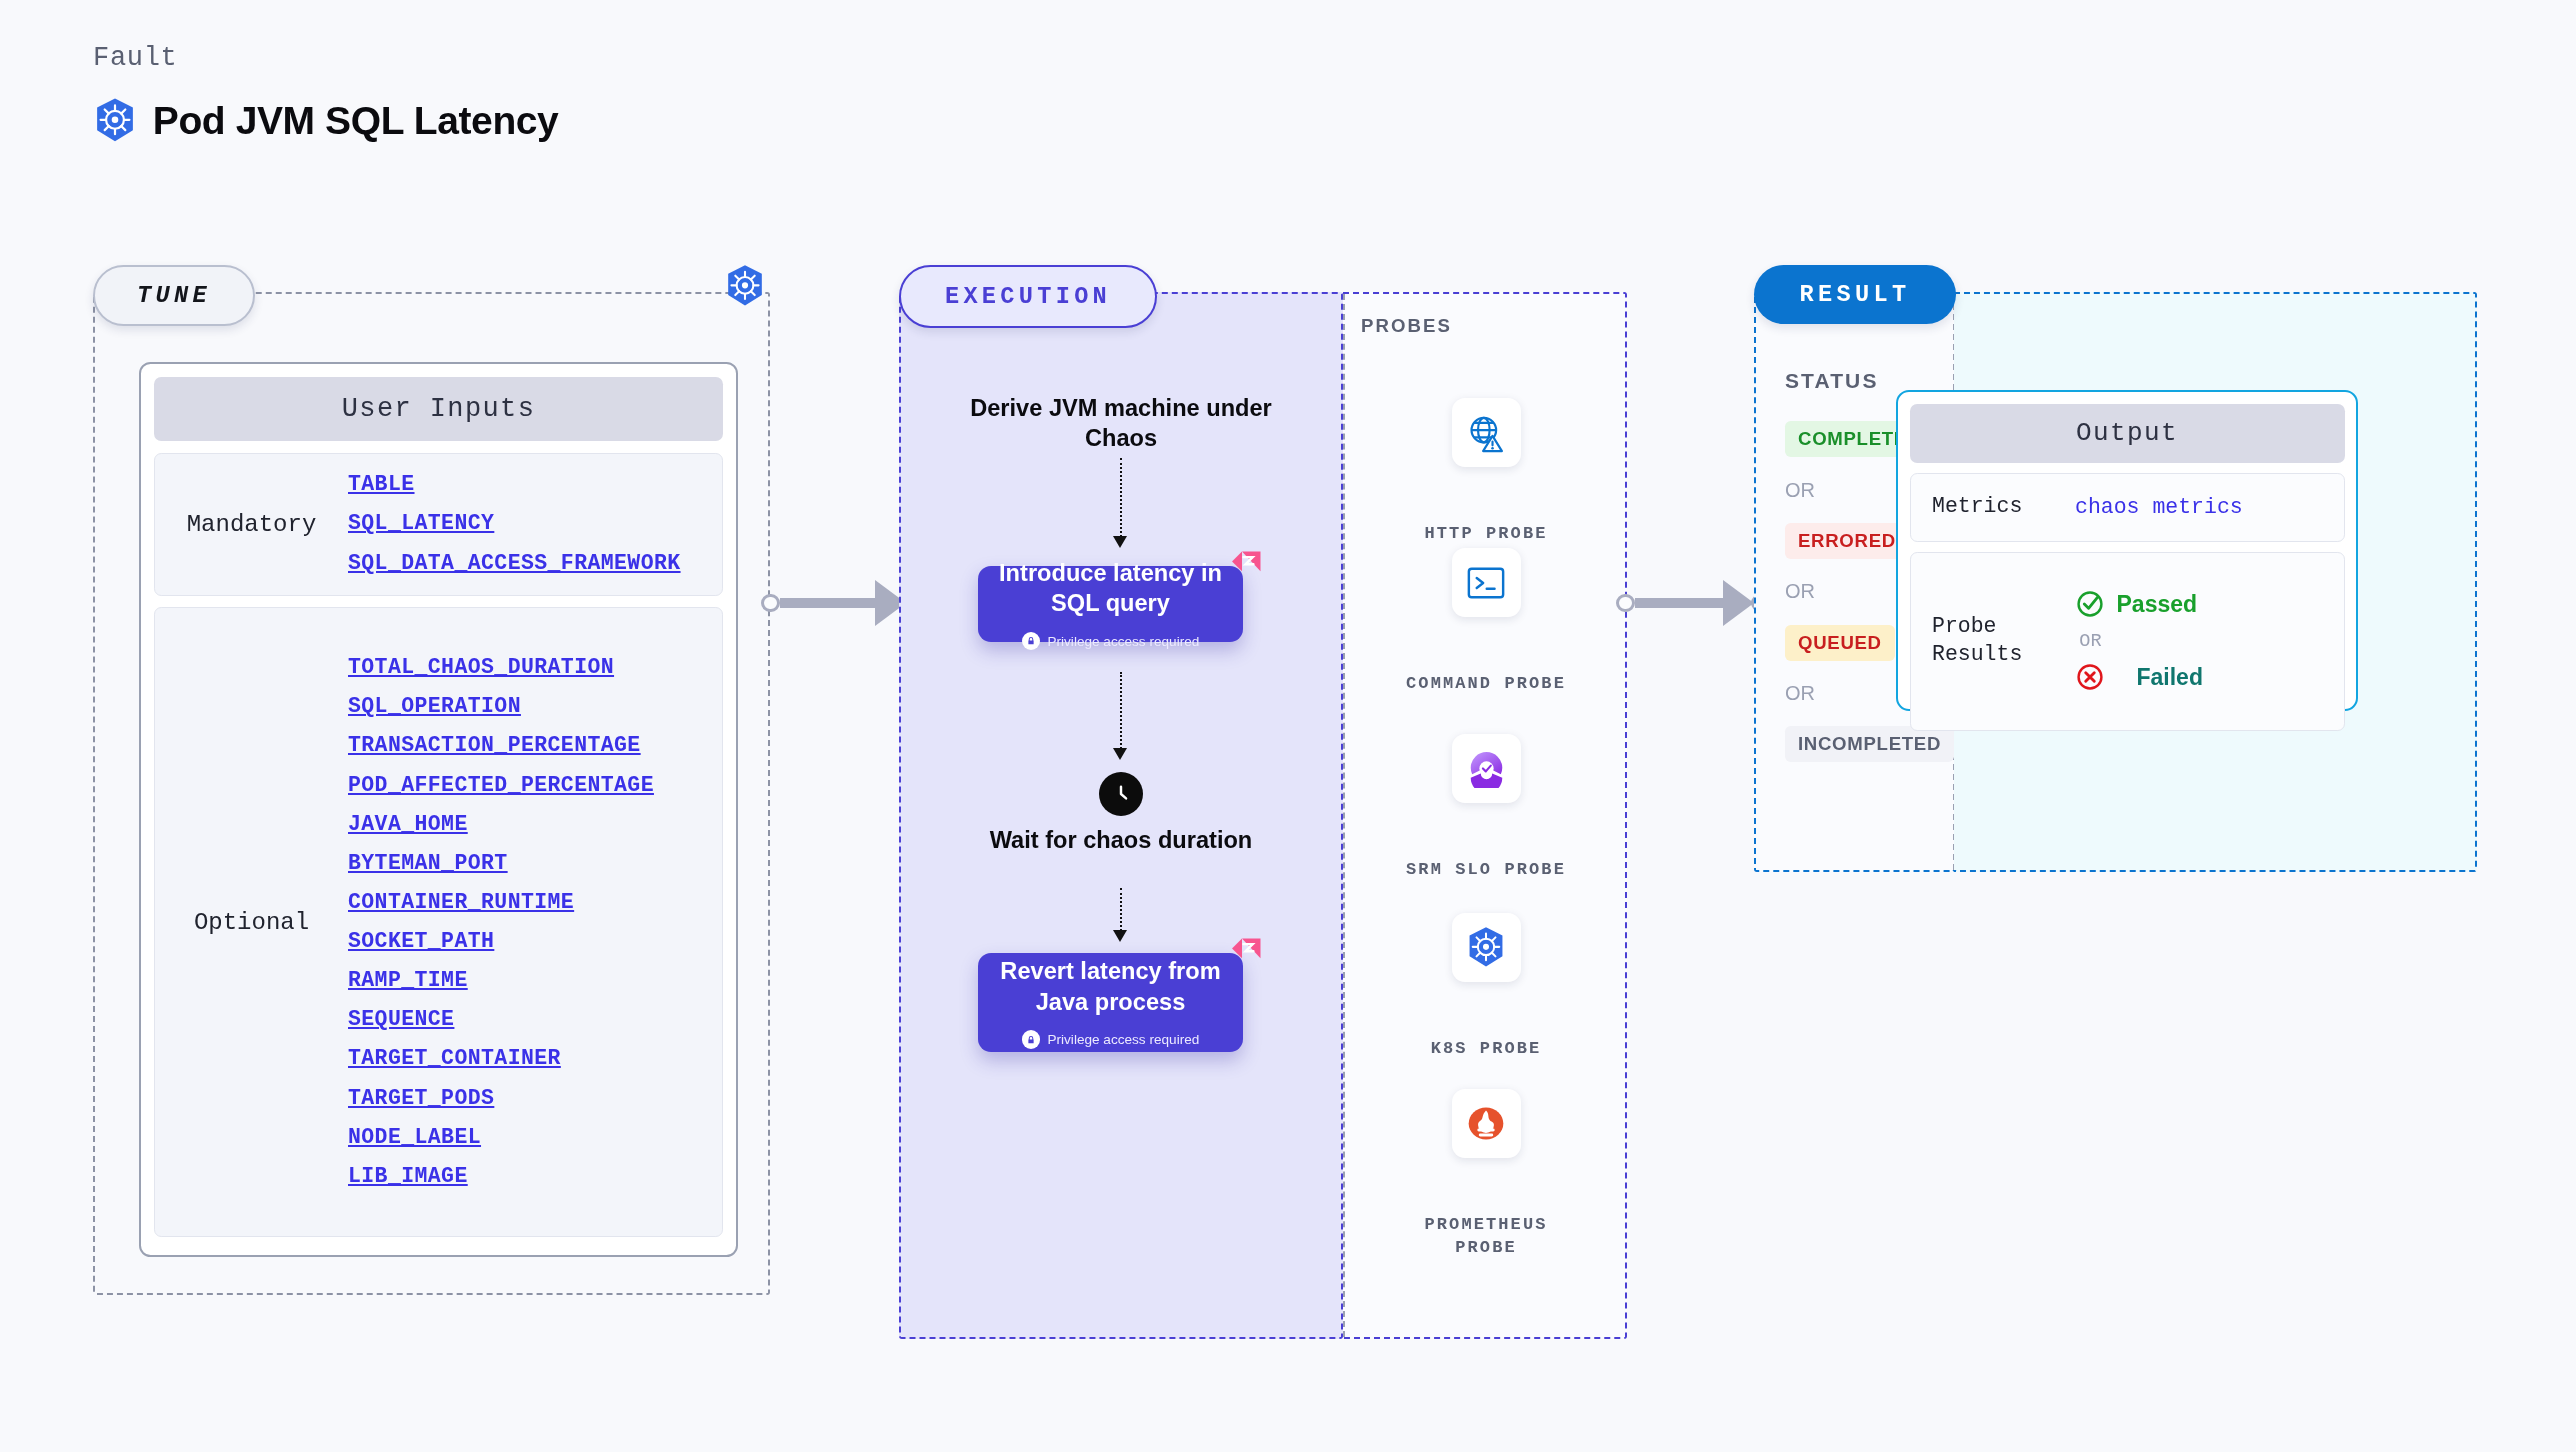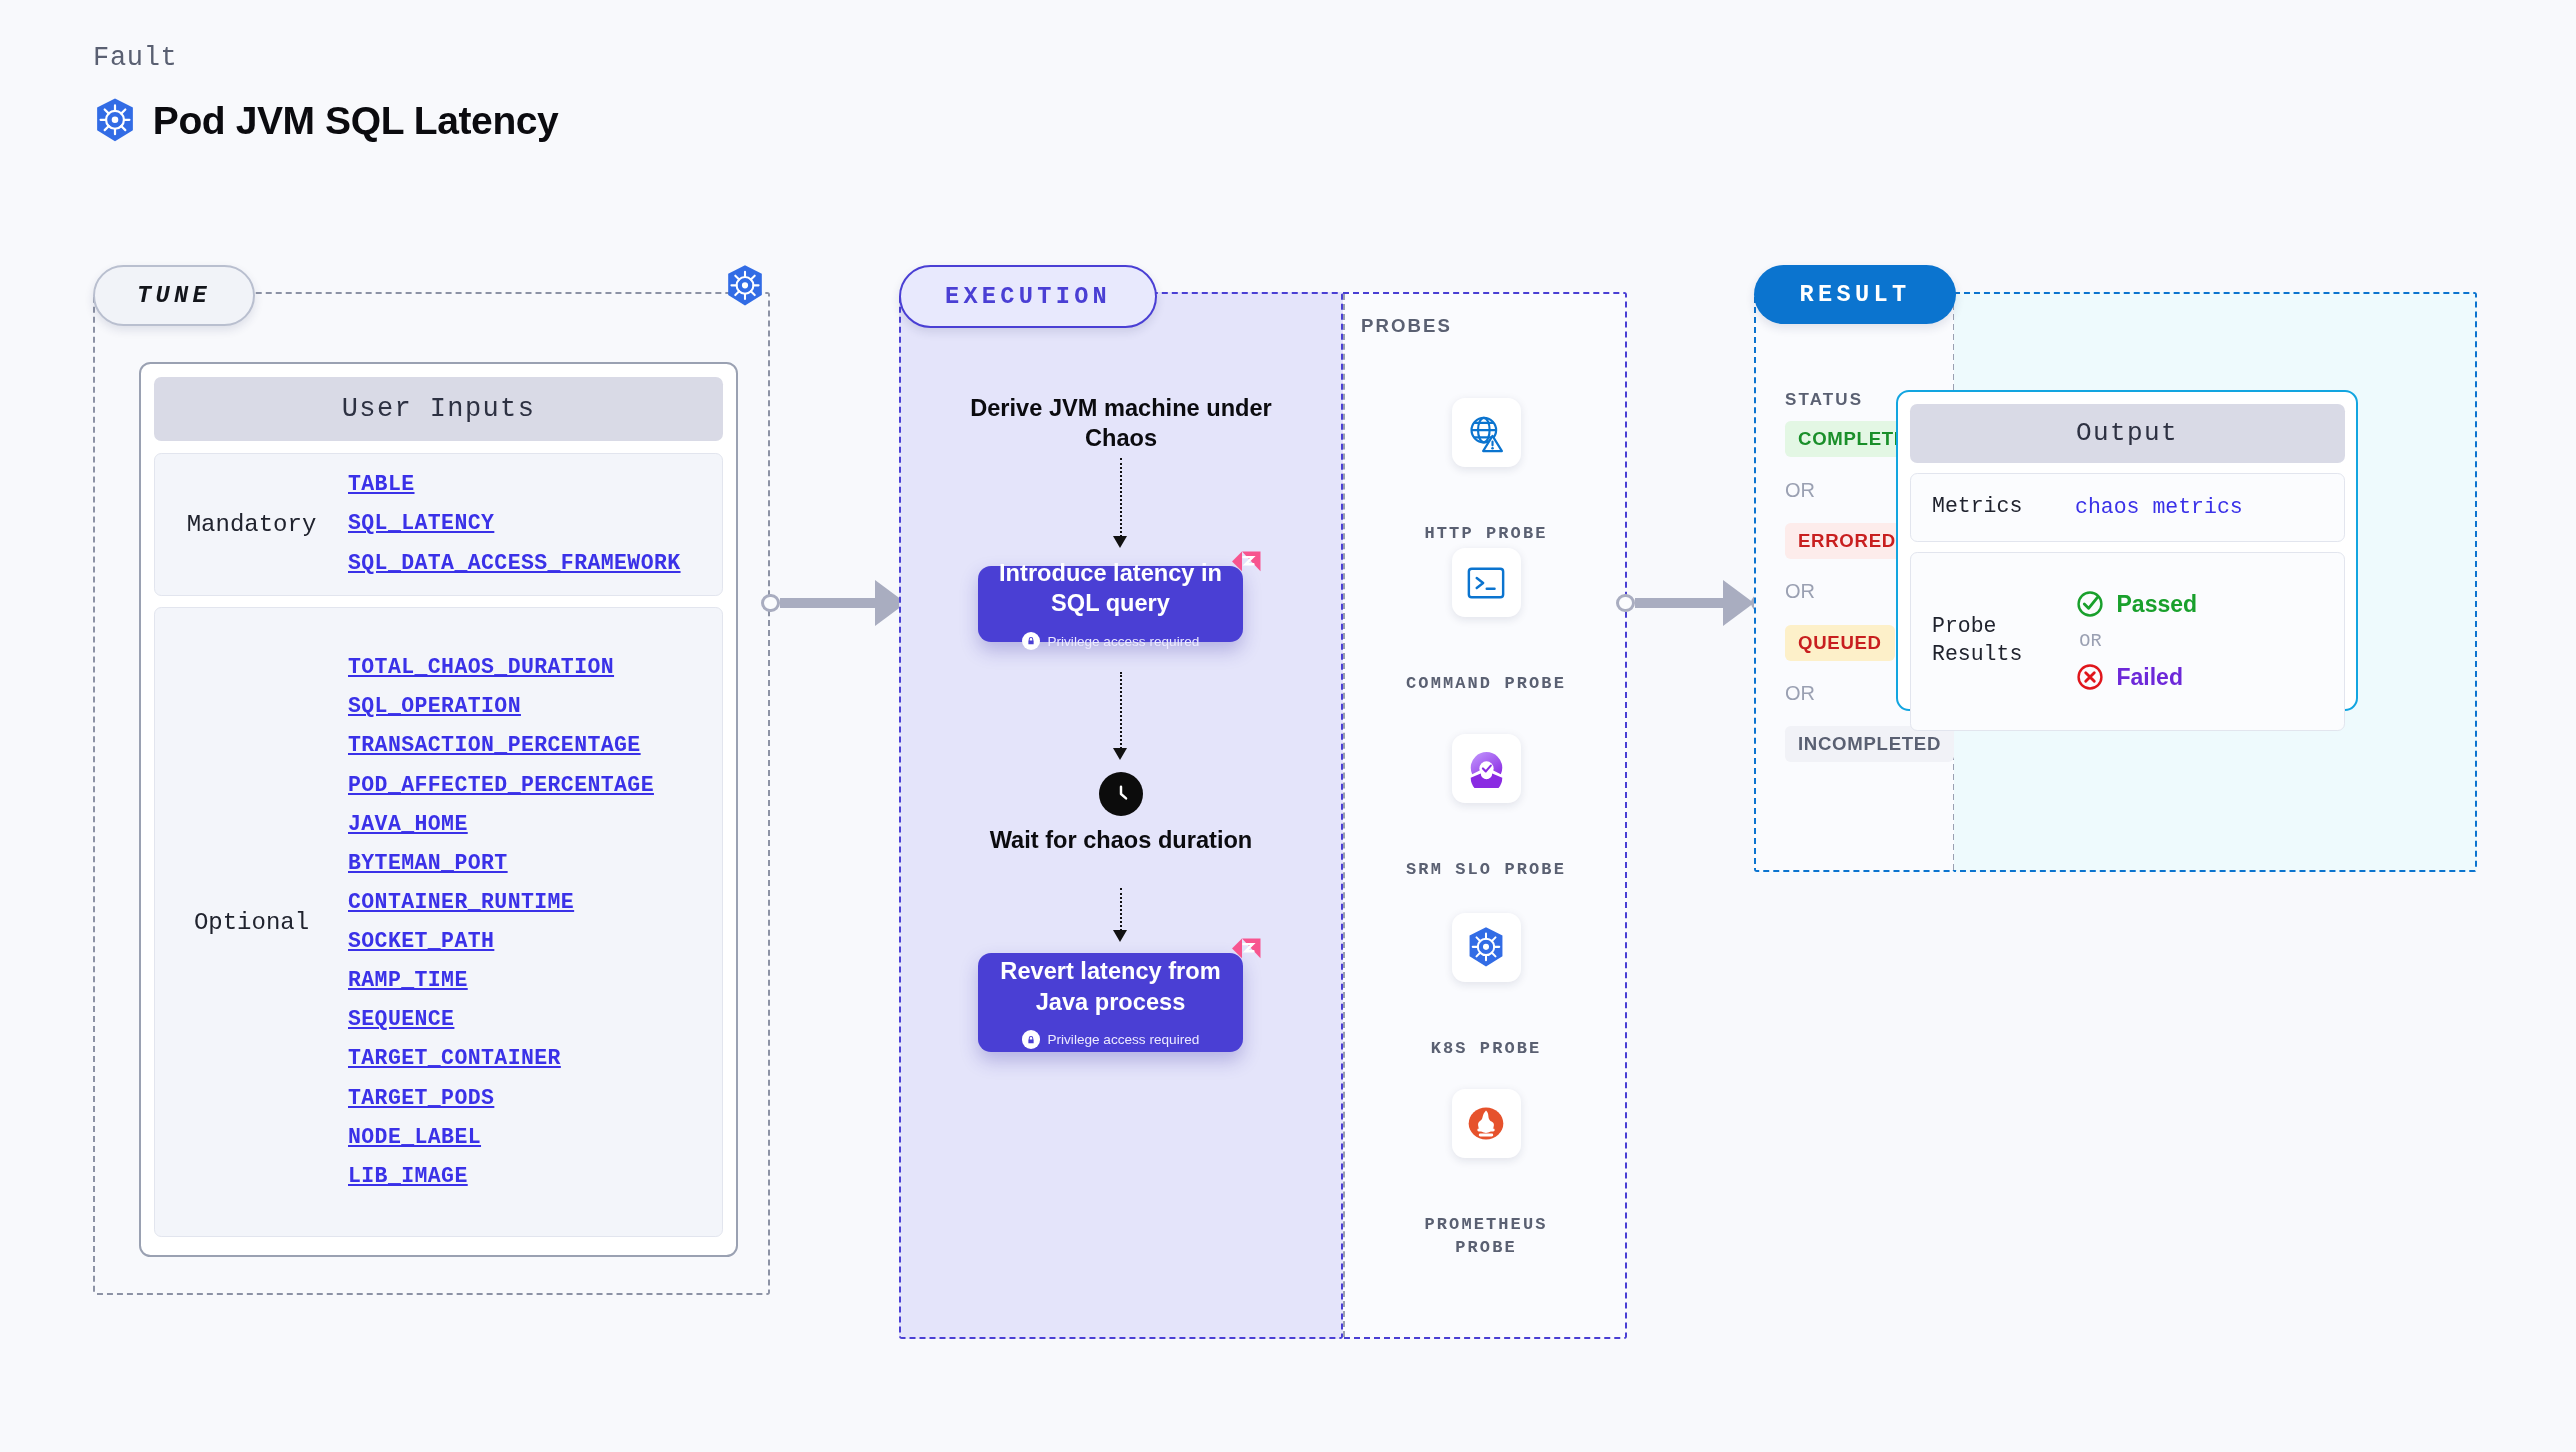--- a/index.html
+++ b/index.html
@@ -182,22 +182,22 @@
     display:flex;align-items:center;justify-content:center;
   }
   .probe .lbl{
     margin-top:13px;text-align:center;font-size:17px;font-weight:bold;
     letter-spacing:2.1px;color:#5a6072;line-height:1.35;
     font-family:"Liberation Mono",monospace;
   }
 
   
   #status-title{
-    position:absolute;left:1785px;top:390px;
-    font-size:17px;font-weight:bold;letter-spacing:2.1px;color:#5a6072;
+    position:absolute;left:1785px;top:369px;
+    font-size:21px;font-weight:bold;letter-spacing:2.1px;color:#5a6072;
   }
   .badge{
     position:absolute;border-radius:5.7px;padding:7.2px 13px;
     font-size:18.6px;font-weight:bold;letter-spacing:0.7px;
     font-family:"Liberation Sans",sans-serif;
   }
   .ortxt{
     position:absolute;font-size:20px;color:#9aa0b2;
     font-family:"Liberation Sans",sans-serif;
   }
@@ -498,18 +498,18 @@
         <span class="txt" style="color:#19a02c;">Passed</span>
       </div>
       <div class="ortxt" style="position:static;display:block;margin:10px 0 10px 4.3px;font-family:'Liberation Mono',monospace;font-size:18.6px;">OR</div>
       <div class="res-line">
         <span>
           <svg width="30" height="30" viewBox="0 0 42 42">
             <circle cx="21" cy="21" r="16" fill="none" stroke="#e0161c" stroke-width="3.4"></circle>
             <path d="M15 15 l12 12 M27 15 l-12 12" fill="none" stroke="#e0161c" stroke-width="4" stroke-linecap="round"></path>
           </svg>
         </span>
-        <span class="txt" style="color:#6d28d9;">Failed</span>
+        <span class="txt" style="color:#0f766e;margin-left:20px;">Failed</span>
       </div>
     </div>
   </div>
 </div>
 
 
 </body></html>

